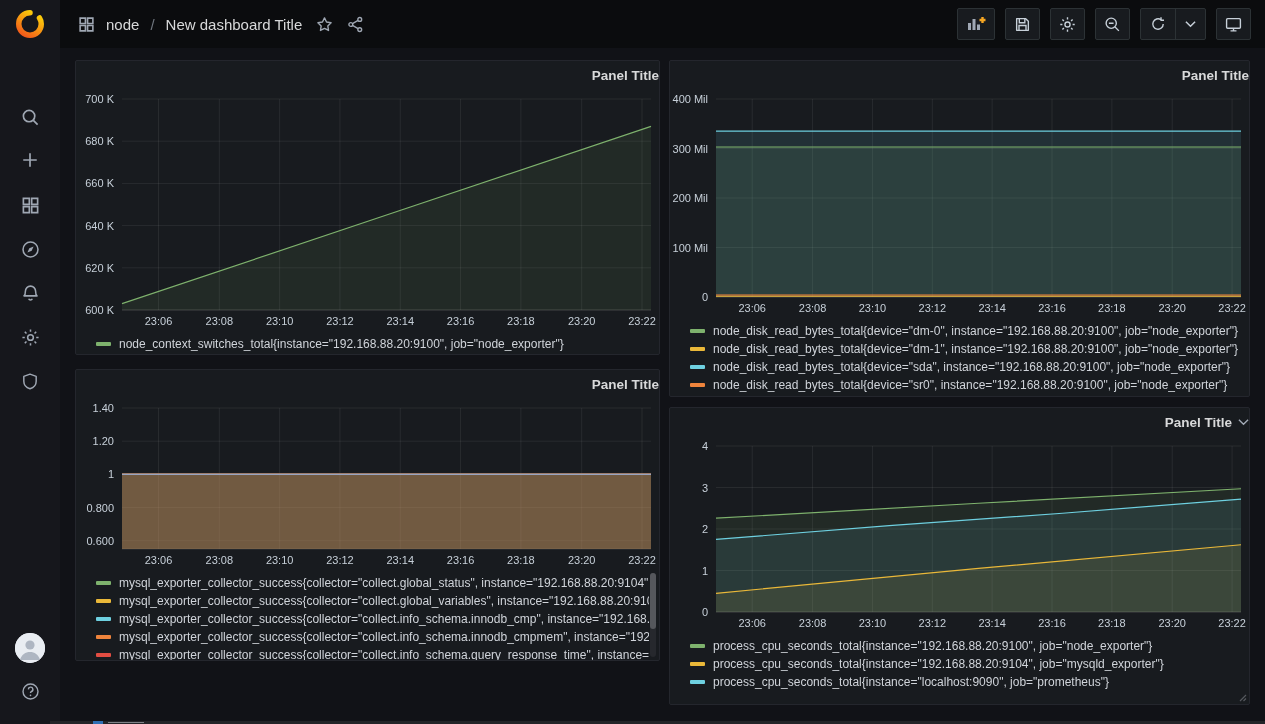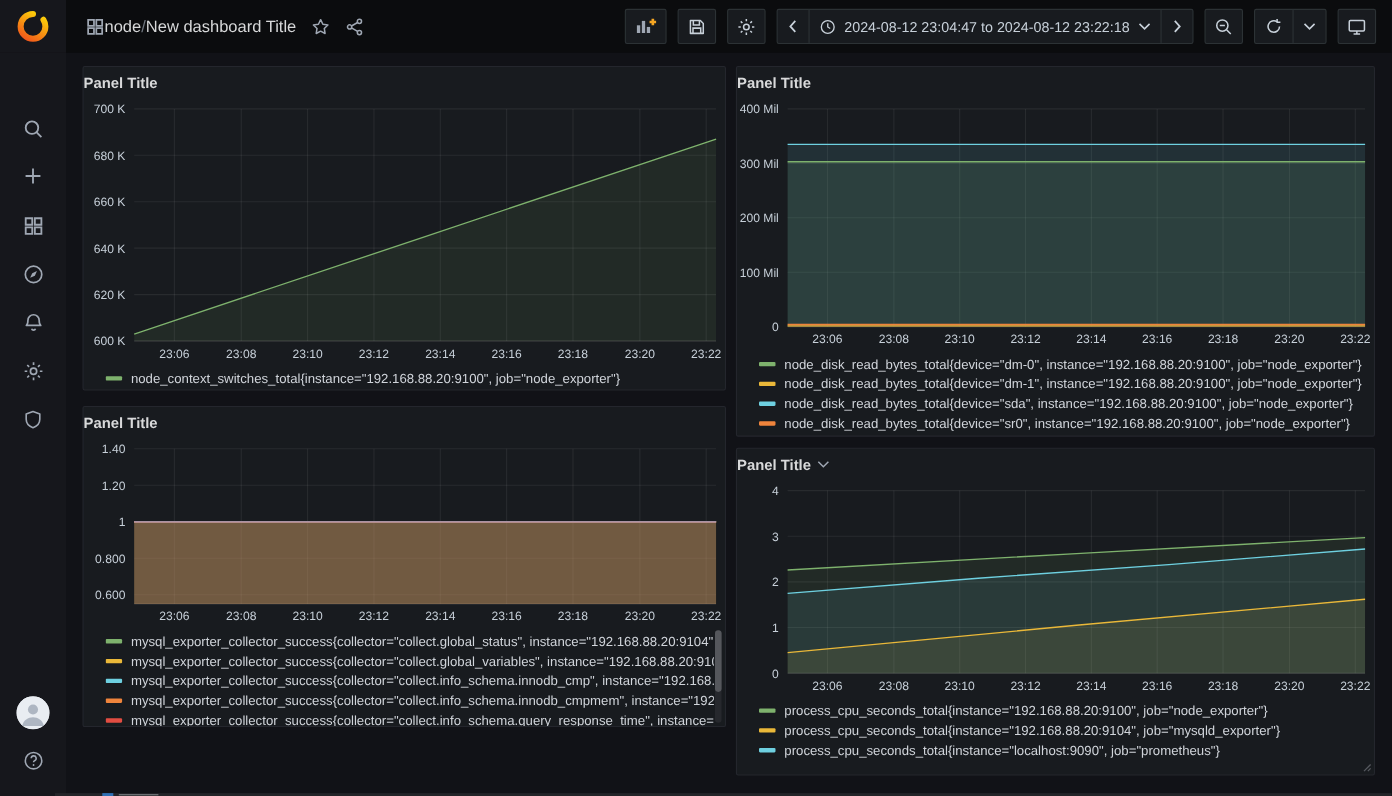--- a/index.html
+++ b/index.html
@@ -5,21 +5,21 @@
   * { margin:0; padding:0; box-sizing:border-box; }
   html,body { width:1265px; height:724px; overflow:hidden; background:#111217;
               font-family:"Liberation Sans", sans-serif; color:#d8d9da; }
   svg { display:block; }
 
   
   .logo-block { position:absolute; left:0; top:0; width:60px; height:48px;
                 background:#16171c; display:flex; align-items:center; justify-content:center; cursor:pointer; }
   .header { position:absolute; left:60px; top:0; width:1205px; height:48px; background:#0b0c0e;
             display:flex; align-items:center; padding:0 14px 0 18px; }
-  .crumb { display:flex; font-size:15px; color:#d8d9da; }
+  .crumb { display:flex; gap:11px; font-size:15px; color:#d8d9da; }
   .crumb .sep { color:#70767f; }
   .crumb-icon { color:#9fa7b3; display:flex; }
   .icon-btn-plain { background:none; border:none; color:#9fa7b3; display:flex; align-items:center;
                     cursor:pointer; margin-left:14px; }
   .spacer { flex:1; }
   .hbtn { height:32px; min-width:33px; padding:0 8px; background:#181b1f; border:1px solid #2c3235;
           border-radius:2px; color:#c7d0d9; display:flex; align-items:center; justify-content:center;
           cursor:pointer; margin-left:10px; }
   .hgroup { display:flex; align-items:stretch; height:32px; border:1px solid #2c3235; border-radius:2px;
             background:#181b1f; margin-left:10px; }
@@ -31,21 +31,21 @@
   
   .sidebar { position:absolute; left:0; top:48px; width:60px; height:676px; background:#16171c; }
   .side-item { position:absolute; left:0; width:60px; height:40px; display:flex; align-items:center;
                justify-content:center; color:#9fa7b3; cursor:pointer; }
   .avatar-circle { width:30px; height:30px; border-radius:50%; background:#e9edf2; display:flex;
                    align-items:center; justify-content:center; overflow:hidden; }
 
   
   .panel { position:absolute; background:#181b1f; border:1px solid #24262d; border-radius:2px;
            display:flex; flex-direction:column; overflow:hidden; }
-  .panel-title { height:28px; flex:none; display:flex; align-items:center; justify-content:flex-start;
+  .panel-title { height:28px; flex:none; display:flex; align-items:center; justify-content:flex-end;
                  gap:6px; font-size:13.5px; font-weight:600; color:#d8d9da; cursor:pointer; }
   .panel-title .chev { color:#9fa7b3; }
   .chart { flex:none; width:100%; position:relative; }
   .legend { flex:1; padding:5px 10px 0 20px; overflow:hidden; position:relative; }
   .legend-row { display:flex; align-items:center; height:18px; font-size:12px; color:#d0d4da;
                 white-space:nowrap; overflow:hidden; cursor:pointer; }
   .legend-row .swatch { flex:none; width:15px; height:4px; border-radius:1px; margin-right:8px; }
   .legend-scroll-track { position:absolute; right:3px; top:4px; width:6px; height:84px;
                          background:#26282d; border-radius:3px; }
   .legend-scroll-thumb { position:absolute; right:3px; top:4px; width:6px; height:56px;
@@ -112,42 +112,20 @@
       <path d="M5 2.5v3.8h5.2V2.5M4.7 13.5V9h6.6v4.5"></path>
     </svg>
   </button>
   <button class="hbtn">
     <svg width="17" height="17" viewBox="0 0 16 16" fill="none" stroke="currentColor" stroke-width="1.3">
       <circle cx="8" cy="8" r="2.4"></circle>
       <path d="M8 1.2v2M8 12.8v2M1.2 8h2M12.8 8h2M3.2 3.2l1.4 1.4M11.4 11.4l1.4 1.4M12.8 3.2l-1.4 1.4M4.6 11.4l-1.4 1.4"></path>
     </svg>
   </button>
 
-  <div class="hgroup">
-    <button class="gbtn">
-      <svg width="10" height="12" viewBox="0 0 8 12" fill="none" stroke="currentColor" stroke-width="1.6">
-          <path d="M6 1L1.5 6 6 11"></path>
-        </svg>
-    </button>
-    <button class="gbtn">
-      <svg width="15" height="15" viewBox="0 0 16 16" fill="none" stroke="currentColor" stroke-width="1.3">
-        <circle cx="8" cy="8" r="6.2"></circle>
-          <path d="M8 4.5V8l2.4 1.5"></path>
-      </svg>
-      <span class="time-text">2024-08-12 23:04:47 to 2024-08-12 23:22:18</span>
-      <svg width="11" height="8" viewBox="0 0 12 8" fill="none" stroke="currentColor" stroke-width="1.6">
-          <path d="M1 1.5l5 5 5-5"></path>
-        </svg>
-    </button>
-    <button class="gbtn">
-      <svg width="10" height="12" viewBox="0 0 8 12" fill="none" stroke="currentColor" stroke-width="1.6">
-          <path d="M2 1l4.5 5L2 11"></path>
-        </svg>
-    </button>
-  </div>
 
   <button class="hbtn">
     <svg width="17" height="17" viewBox="0 0 16 16" fill="none" stroke="currentColor" stroke-width="1.3">
       <circle cx="6.8" cy="6.8" r="4.8"></circle>
         <path d="M10.4 10.4L14 14M4.6 6.8h4.4"></path>
     </svg>
   </button>
 
   <div class="hgroup">
     <button class="gbtn">

